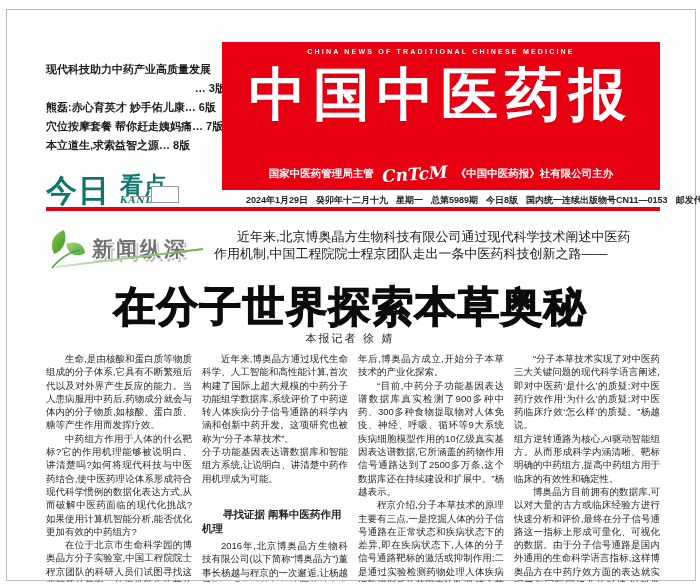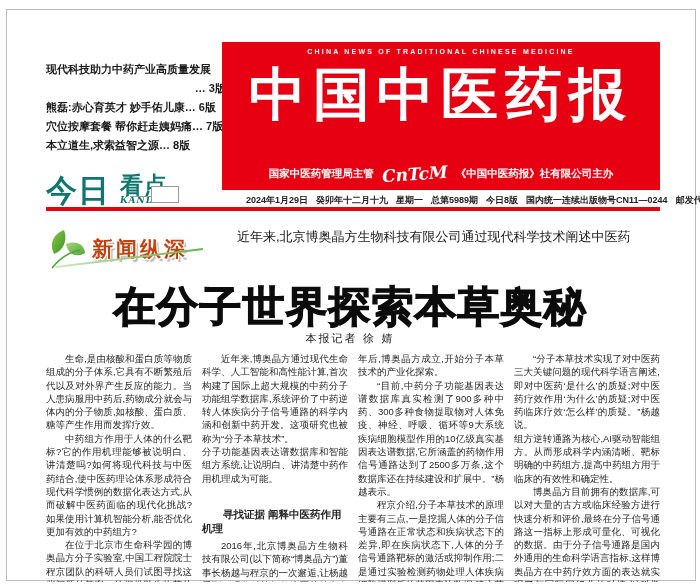--- a/index.html
+++ b/index.html
@@ -29,21 +29,21 @@
   .today-box { position:absolute; left:151px; top:186px; width:26px; height:15px; border:1px solid #9a9a9a; background:#fff; }
 
   .red-rule { position:absolute; left:46px; top:207px; width:614px; height:4px; background:#e60012; }
 
   
   .dateline { position:absolute; left:246px; top:194px; width:416px; font-size:9px; font-weight:bold; color:#222; white-space:nowrap; }
   .dateline span { margin-right:8px; }
 
   
   .badge { position:absolute; left:46px; top:228px; width:160px; height:46px; }
-  .badge-label { position:absolute; left:46px; top:7px; font-size:21px; font-weight:bold; color:#c2410c; letter-spacing:3px; font-family:"DejaVu Serif",serif;
+  .badge-label { position:absolute; left:46px; top:7px; font-size:21px; font-weight:bold; color:#737373; letter-spacing:3px; font-family:"DejaVu Serif",serif;
       text-shadow:1px 1px 0 #fff,-1px -1px 0 #fff,1px -1px 0 #fff,-1px 1px 0 #fff,2.5px 2.5px 1px #b5b5b5; }
   .badge-line { position:absolute; left:10px; top:38px; width:148px; height:2px; background:linear-gradient(to right,#cde8c2,#6ab04c); transform:rotate(-7deg); transform-origin:left center; }
 
   
   .intro { position:absolute; left:214px; top:228px; width:448px; font-size:13px; line-height:17px; color:#1a1a1a; }
   .intro .iline0 { padding-left:23px; }
 
   
   .headline { position:absolute; left:0; top:279px; width:700px; text-align:center; font-size:42px; font-weight:900; color:#0c0c0c; letter-spacing:1px; -webkit-text-stroke:1.1px #0c0c0c; }
   .byline { position:absolute; left:0; top:331px; width:700px; text-align:center; font-size:11px; color:#222; font-family:"DejaVu Serif",serif; letter-spacing:2px; }
@@ -84,21 +84,21 @@
     <span class="today-small-wrap">
       <span class="today-small">看点</span>
       <span class="today-pinyin">KANDIAN</span>
     </span>
   </div>
   <div class="today-connector"></div>
   <div class="today-box"></div>
 
   <div class="red-rule"></div>
 
-  <div class="dateline"><span>2024年1月29日</span><span>癸卯年十二月十九</span><span>星期一</span><span>总第5989期</span><span>今日8版</span><span>国内统一连续出版物号CN11—0244</span><span>邮发代号1—1</span></div>
+  <div class="dateline"><span>2024年1月29日</span><span>癸卯年十二月十九</span><span>星期一</span><span>总第5989期</span><span>今日8版</span><span>国内统一连续出版物号CN11—0153</span><span>邮发代号1—1</span></div>
 
   <div class="badge">
     <svg width="46" height="44" viewBox="0 0 46 44">
       <defs>
         <linearGradient id="lg1" x1="0" y1="0" x2="1" y2="1">
           <stop offset="0" stop-color="#8cc63f"></stop>
             <stop offset="1" stop-color="#39952f"></stop>
         </linearGradient>
         <linearGradient id="lg2" x1="0" y1="0" x2="1" y2="1">
           <stop offset="0" stop-color="#a6d47a"></stop>
@@ -108,20 +108,21 @@
       <path d="M18 2 C7 6 3 16 8 26 C17 23 22 12 18 2 Z" fill="url(#lg1)"></path>
       <path d="M20 16 C30 12 38 16 39 25 C31 30 22 27 20 16 Z" fill="url(#lg2)"></path>
       <path d="M6 40 C14 30 24 24 34 22" stroke="#4ca83b" stroke-width="1.6" fill="none"></path>
     </svg>
     <span class="badge-label">新闻纵深</span>
     <div class="badge-line"></div>
   </div>
 
   <div class="intro">
       <div class="iline0">近年来,北京博奥晶方生物科技有限公司通过现代科学技术阐述中医药</div>
+      <div class="iline1">作用机制,中国工程院院士程京团队走出一条中医药科技创新之路——</div>
     </div>
 
   <div class="headline">在分子世界探索本草奥秘</div>
   <div class="byline">本报记者 徐 婧</div>
 
   <div class="article-body">
       <div class="col">
         <p class="p">生命,是由核酸和蛋白质等物质组成的分子体系,它具有不断繁殖后代以及对外界产生反应的能力。当人患病服用中药后,药物成分就会与体内的分子物质,如核酸、蛋白质、糖等产生作用而发挥疗效。</p>
         <p class="p">中药组方作用于人体的什么靶标?它的作用机理能够被说明白、讲清楚吗?如何将现代科技与中医药结合,使中医药理论体系形成符合现代科学惯例的数据化表达方式,从而破解中医药面临的现代化挑战?如果使用计算机智能分析,能否优化更加有效的中药组方?</p>
         <p class="p">在位于北京市生命科学园的博奥晶方分子实验室,中国工程院院士程京团队的科研人员们试图寻找这些问题的答案。他们借助生物芯片技术,建设了中药</p>

